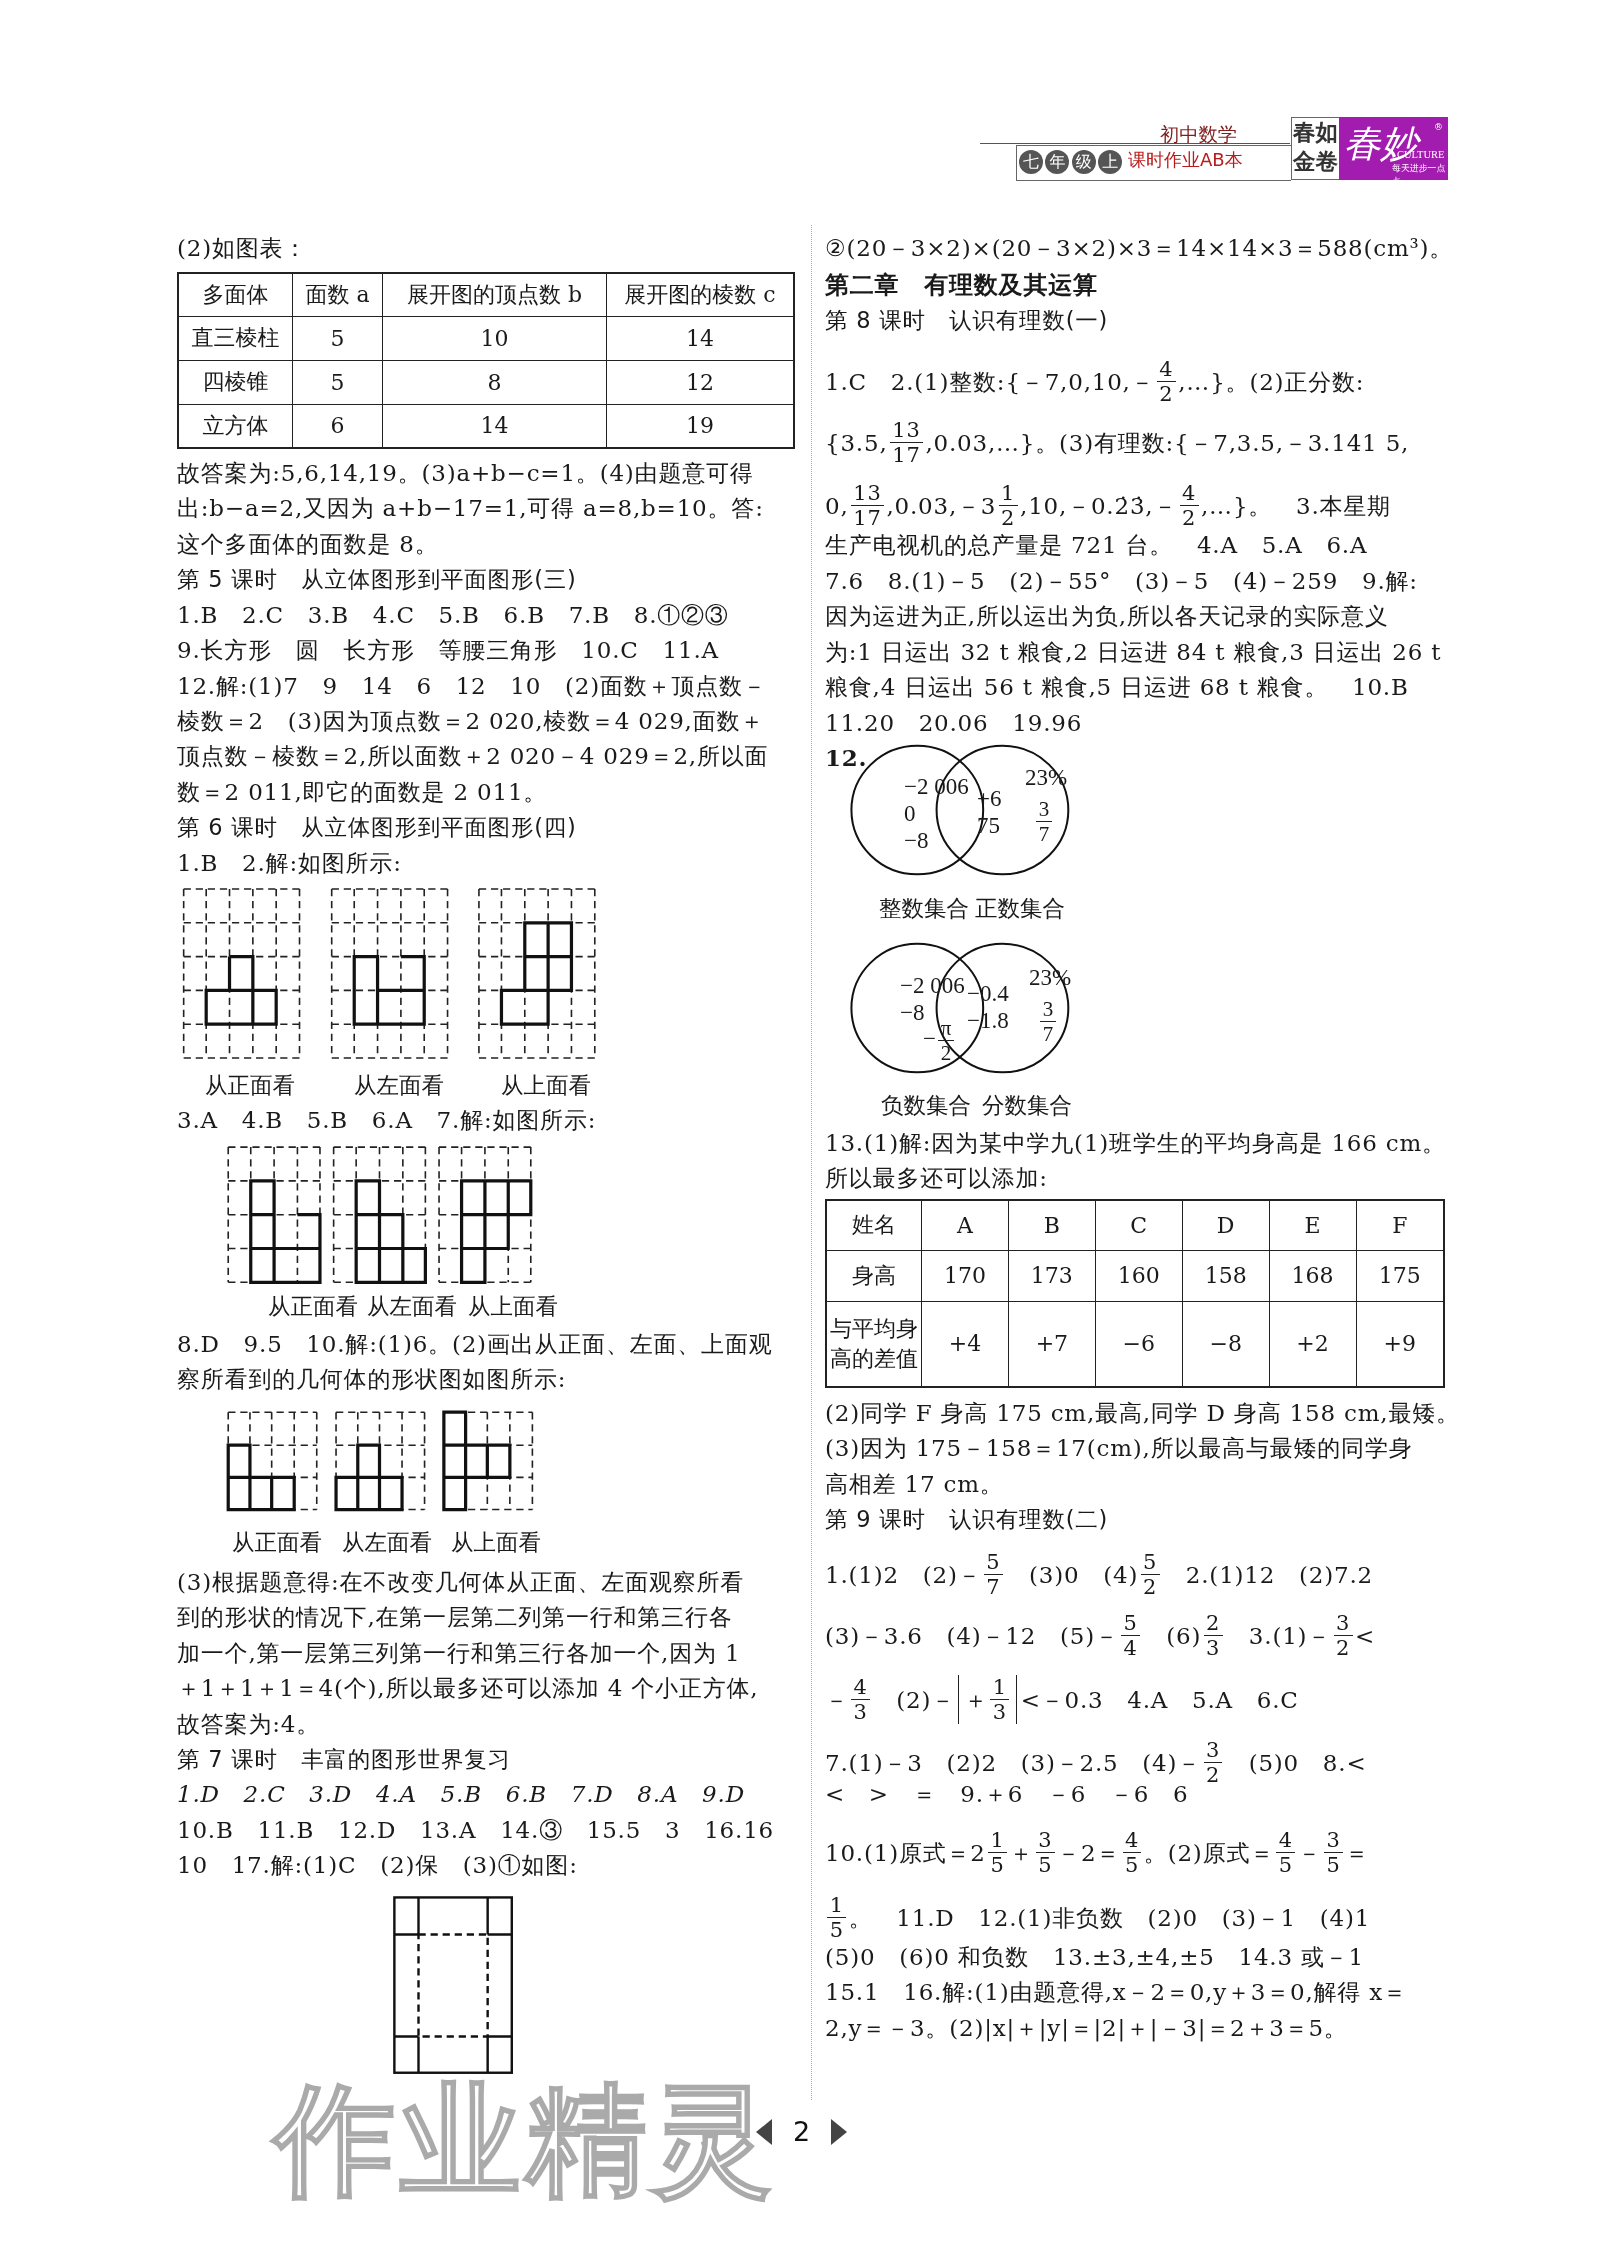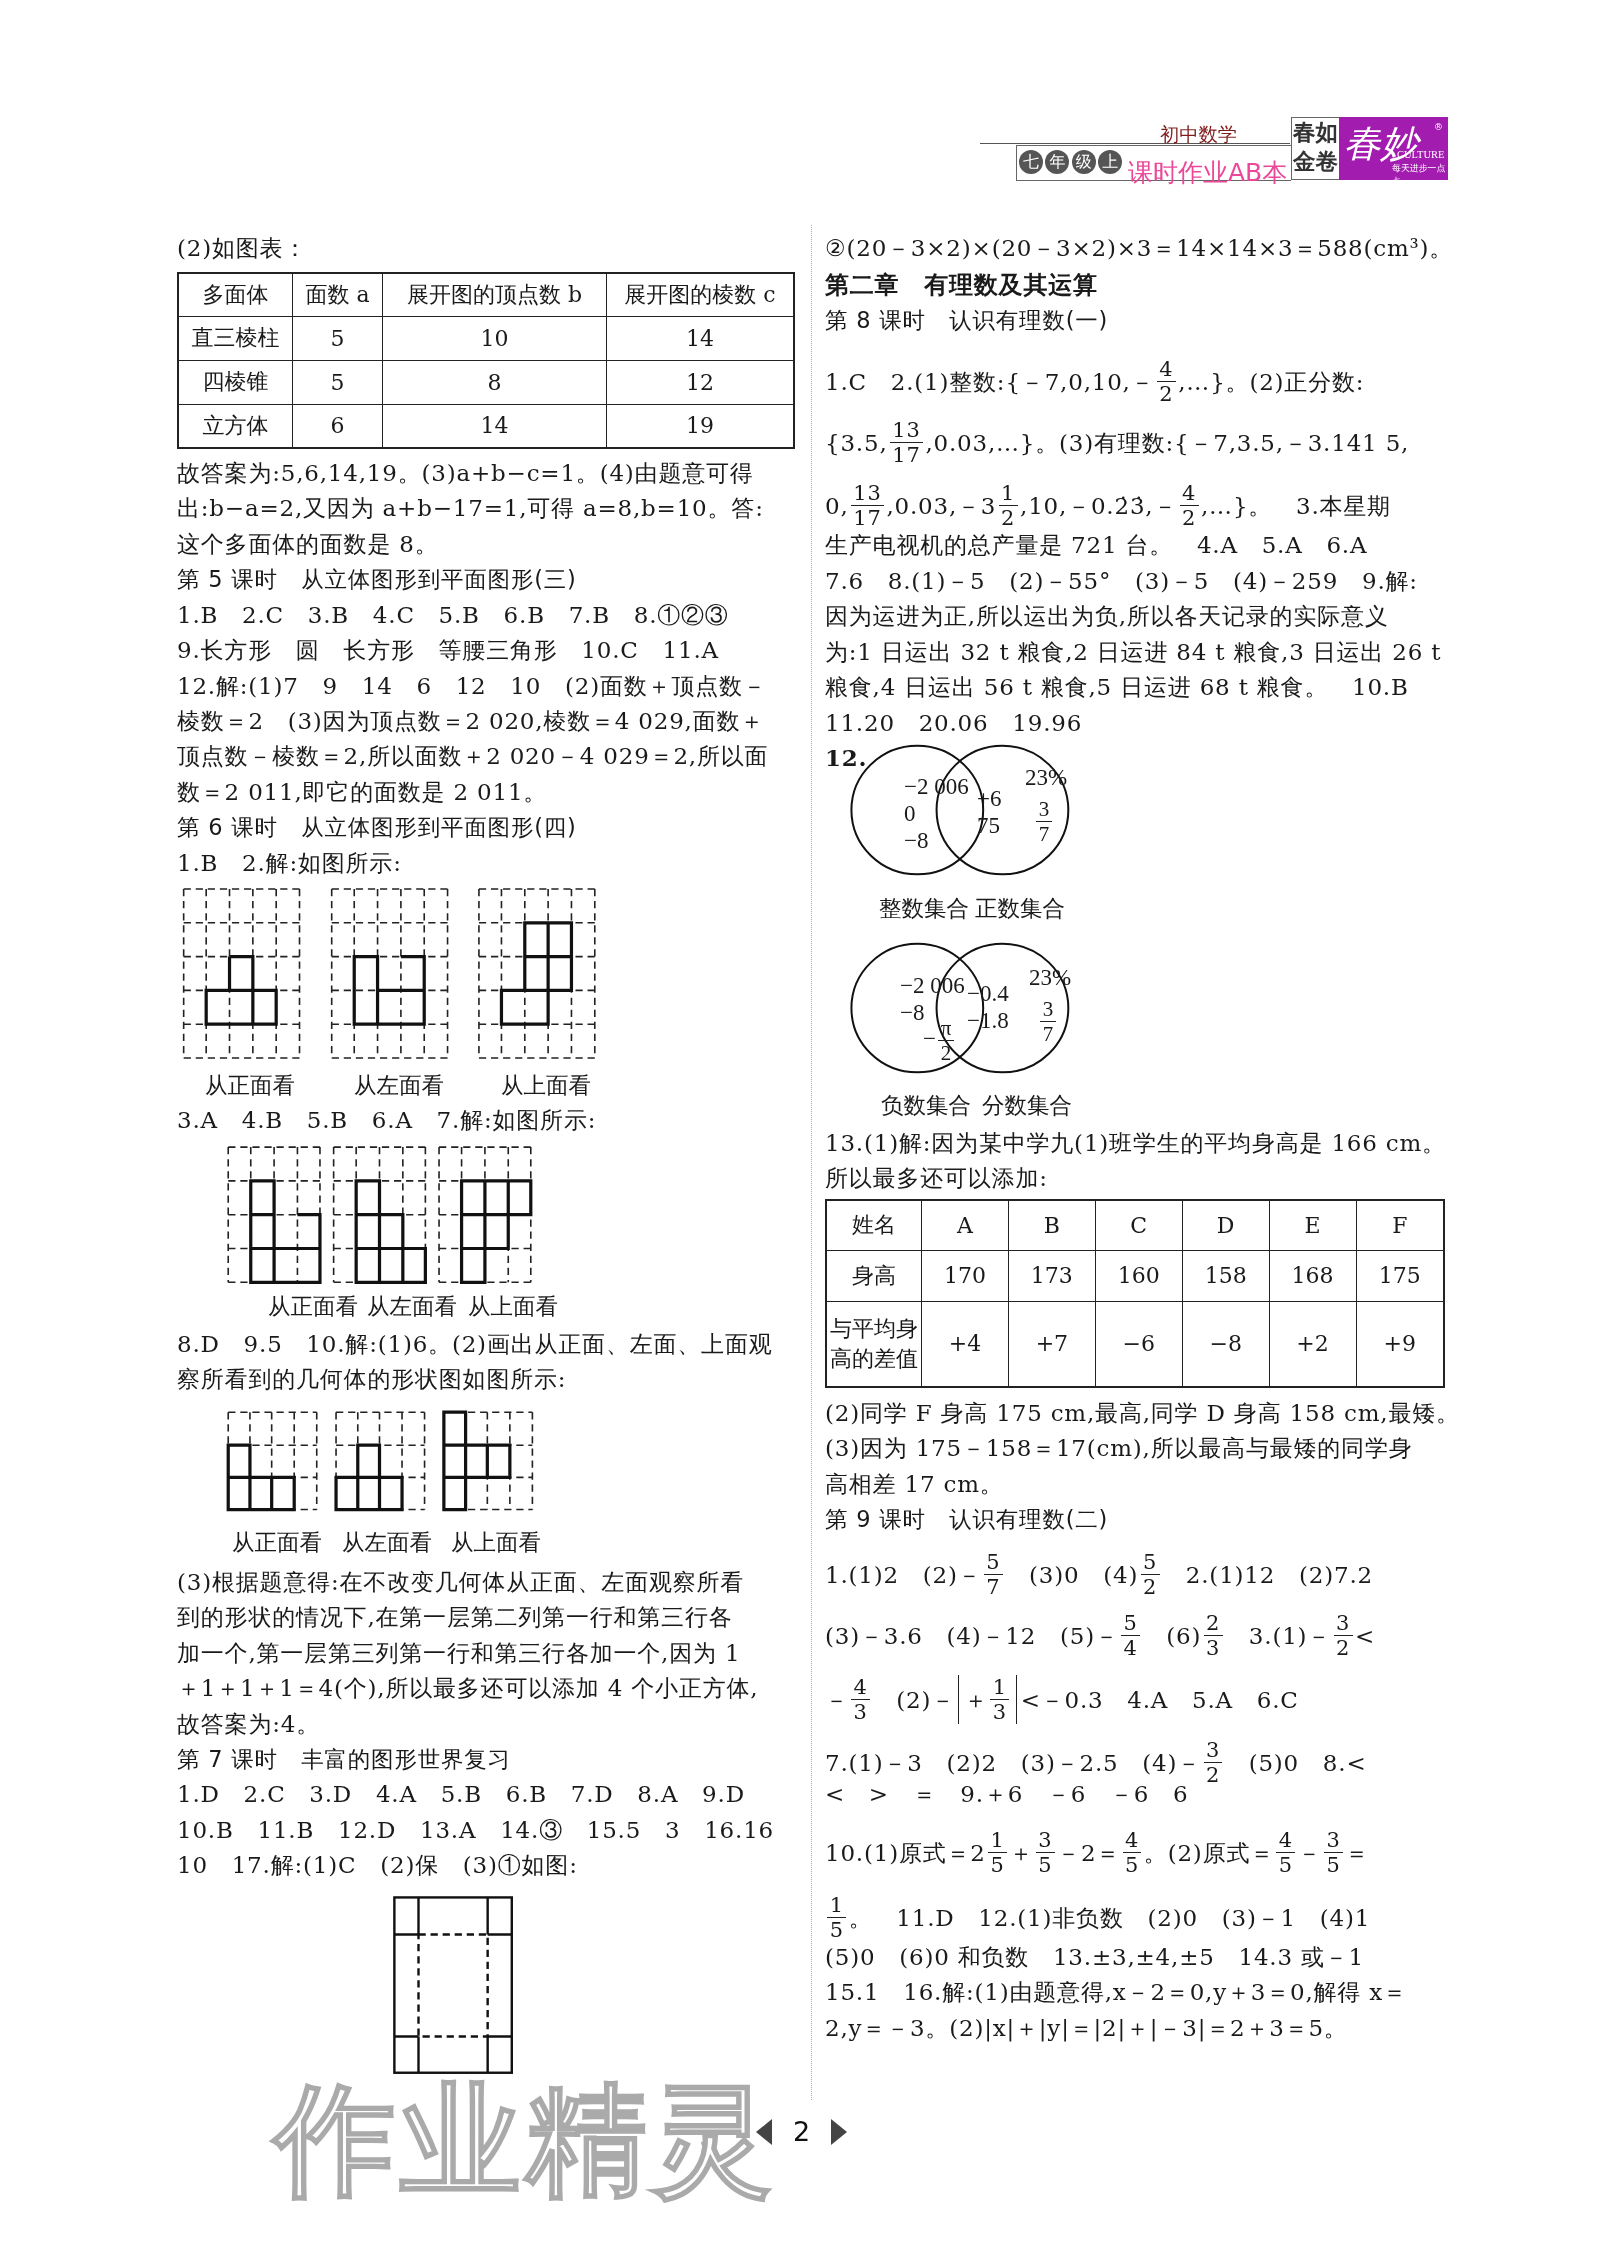--- a/index.html
+++ b/index.html
@@ -7,21 +7,21 @@
          font-family: "DejaVu Serif", "Liberation Serif", serif; color: #1a1a1a; }
   .line { position: absolute; font-size: 23px; line-height: 32px; white-space: nowrap; letter-spacing: 0.8px; }
   .heading { font-family: "DejaVu Sans", "Liberation Sans", sans-serif; font-size: 22.5px; }
   .chapter { font-family: "DejaVu Sans", "Liberation Sans", sans-serif; font-size: 24px; font-weight: bold; }
   
   .hdr-line { position:absolute; left:980px; top:143px; width:310px; border-top:1.6px solid #555; }
   .hdr-box { position:absolute; left:1016px; top:145px; width:274px; height:34px; border:1.6px solid #666; border-right:none; }
   .hdr-subject { position:absolute; left:1160px; top:121px; font-size:19.3px; color:#7f1d1d; font-family:Liberation Serif, serif; }
   .hdr-grade { position:absolute; left:1019px; top:150px; display:flex; gap:2.4px; }
   .hdr-grade span { display:inline-block; width:24px; height:24px; border-radius:50%; background:#555; color:#fff; font-size:16px; text-align:center; line-height:24px; font-family:"DejaVu Sans",sans-serif; }
-  .hdr-title { position:absolute; left:1128px; top:148px; font-size:25px; color:#ec4899; font-family:"DejaVu Sans",sans-serif;margin-top:8px; }
+  .hdr-title { position:absolute; left:1128px; top:148px; font-size:18px; color:#b91c1c; font-family:"DejaVu Sans",sans-serif; }
   .hdr-brand { position:absolute; left:1291px; top:117px; width:47px; height:61px; border:1.6px solid #666; font-size:22.5px; font-weight:bold; line-height:29px; text-align:center; font-family:"DejaVu Sans",sans-serif; color:#333; }
   .hdr-logo { position:absolute; left:1339px; top:117px; width:109px; height:63px; background:#a21caf; color:#fff; }
   .hdr-logo .glyph { position:absolute; left:4.8px; top:1.6px; font-size:37px; font-family:"DejaVu Serif",serif; font-style:italic; }
   .hdr-logo .cult { position:absolute; left:58px; top:32px; font-size:10.5px; font-family:"Liberation Serif",serif; }
   .hdr-logo .slogan { position:absolute; left:53px; top:45px; font-size:8.9px; font-family:"DejaVu Sans",sans-serif; }
   .hdr-logo .reg { position:absolute; left:95px; top:4.8px; font-size:8.9px; }
   
   table.data { border-collapse: collapse; position:absolute; font-size:22px; }
   table.data td { border:1.2px solid #222; text-align:center; padding:0; }
   table.data { border:2.4px solid #222; }
@@ -169,21 +169,21 @@
 <div class="caption" style="left:342px;top:1527px;">从左面看</div>
 <div class="caption" style="left:451px;top:1527px;">从上面看</div>
 
 <div class="line" style="left:177px;top:1566px;">(3)根据题意得:在不改变几何体从正面、左面观察所看</div>
 <div class="line" style="left:177px;top:1601px;">到的形状的情况下,在第一层第二列第一行和第三行各</div>
 <div class="line" style="left:177px;top:1637px;">加一个,第一层第三列第一行和第三行各加一个,因为 1</div>
 <div class="line" style="left:177px;top:1672px;">＋1＋1＋1＝4(个),所以最多还可以添加 4 个小正方体,</div>
 <div class="line" style="left:177px;top:1708px;">故答案为:4。</div>
 
 <div class="line heading" style="left:177px;top:1743px;">第 7 课时　丰富的图形世界复习</div>
-<div class="line" style="left:177px;top:1778px;">1.D　2.C　3.D　4.A　5.B　6.B　7.D　8.A　9.D</div>
+<div class="line" style="left:177px;top:1778px;font-style:italic;">1.D　2.C　3.D　4.A　5.B　6.B　7.D　8.A　9.D</div>
 <div class="line" style="left:177px;top:1814px;">10.B　11.B　12.D　13.A　14.③　15.5　3　16.16</div>
 <div class="line" style="left:177px;top:1849px;">10　17.解:(1)C　(2)保　(3)①如图:</div>
 
 <svg style="left:322px;top:1891px;" width="193" height="193" viewBox="0 0 240 240">
   <g stroke="#111" stroke-width="3" fill="none">
     <rect x="90" y="8" width="146" height="218"></rect>
     <path d="M120 8 V54 M206 8 V54 M90 54 H120 M206 54 H236 M90 181 H120 M206 181 H236 M120 181 V226 M206 181 V226"></path>
   </g>
   <g stroke="#111" stroke-width="3" stroke-dasharray="9 6" fill="none">
     <path d="M120 54 H206 V181 H120 Z"></path>

